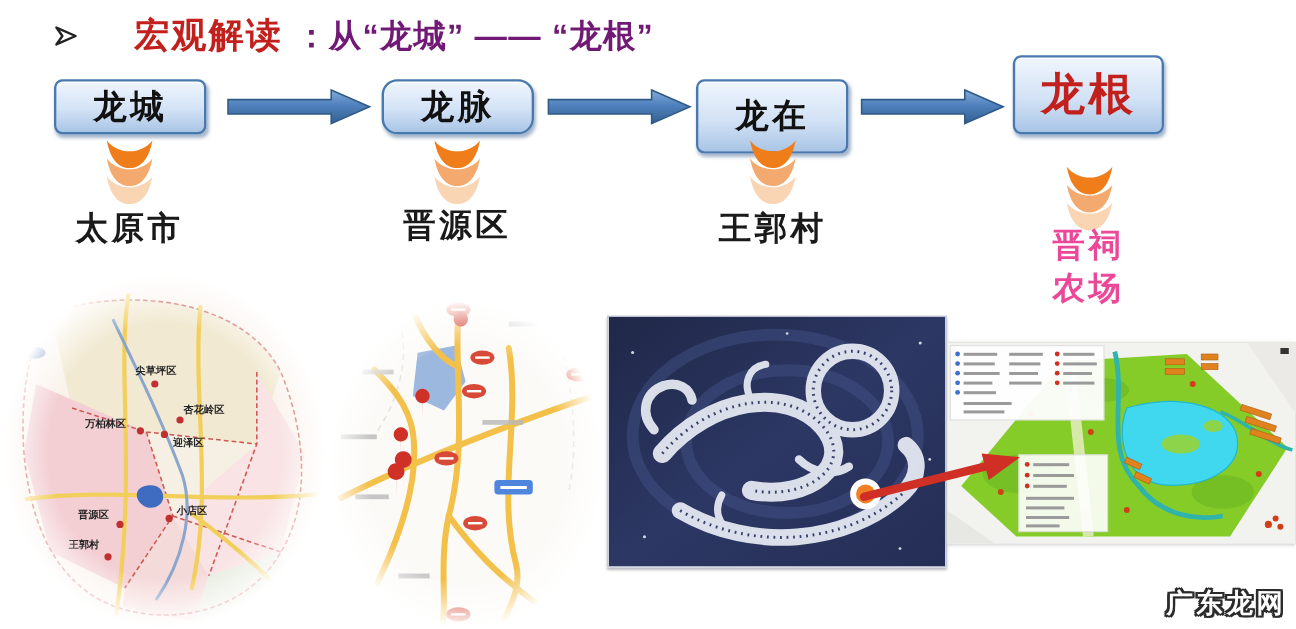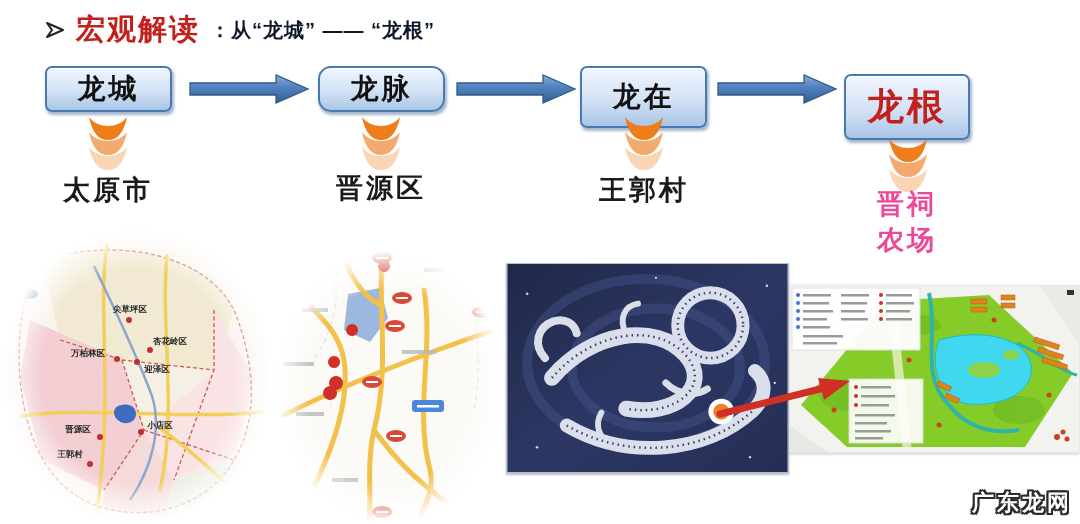--- a/index.html
+++ b/index.html
@@ -2,33 +2,33 @@
 <html><head>
 <meta charset="utf-8">
 <style>
   html,body{margin:0;padding:0;background:#ffffff;}
   .stage{position:relative;width:1080px;height:524px;background:#ffffff;overflow:hidden;
          font-family:"Liberation Sans","DejaVu Sans",sans-serif;}
 
   
   .title-row{position:absolute;left:44px;top:10px;display:flex;align-items:center;gap:10px;}
   .title-bullet{width:22px;height:22px;flex:0 0 auto;}
-  .title-highlight{font-size:29px;font-weight:bold;color:#c1201c;letter-spacing:2px;}
-  .title-rest{font-size:20px;font-weight:bold;color:#0f172a;letter-spacing:1px;}
+  .title-highlight{font-size:29px;font-weight:bold;color:#c1201c;letter-spacing:2px;margin-left:36px;}
+  .title-rest{font-size:27px;font-weight:bold;color:#701a75;letter-spacing:1px;}
 
   
   .flow-box{position:absolute;box-sizing:border-box;border:2px solid #4a79b0;border-radius:7px;
             background:linear-gradient(180deg,#eff6fe 0%,#d3e2f5 55%,#a9c5e6 100%);
             box-shadow:1.5px 2.5px 3px rgba(90,120,160,.55), inset 0 1px 0 #ffffff;
             display:flex;align-items:center;justify-content:center;
             font-weight:bold;font-size:28px;color:#111;letter-spacing:3px;}
   .box-1{left:45px;top:66px;width:127px;height:46px;text-align:right;}
   .box-2{left:318px;top:66px;width:127px;height:46px;border-radius:13px;}
   .box-3{left:580px;top:66px;width:127px;height:62px;}
-  .box-4{left:844px;top:74px;width:126px;height:66px;font-size:37px;color:#c1201c;}
+  .box-4{left:844px;top:46px;width:126px;height:66px;font-size:37px;color:#c1201c;}
 
   .flow-arrow{position:absolute;width:122px;height:34px;}
   .arrow-1{left:188px;top:72px;}
   .arrow-2{left:455px;top:72px;}
   .arrow-3{left:716px;top:72px;}
 
   .chevrons{position:absolute;width:44px;height:58px;}
   .chv-1{left:86px;top:116px;}
   .chv-2{left:359px;top:116px;}
   .chv-3{left:622px;top:116px;}

